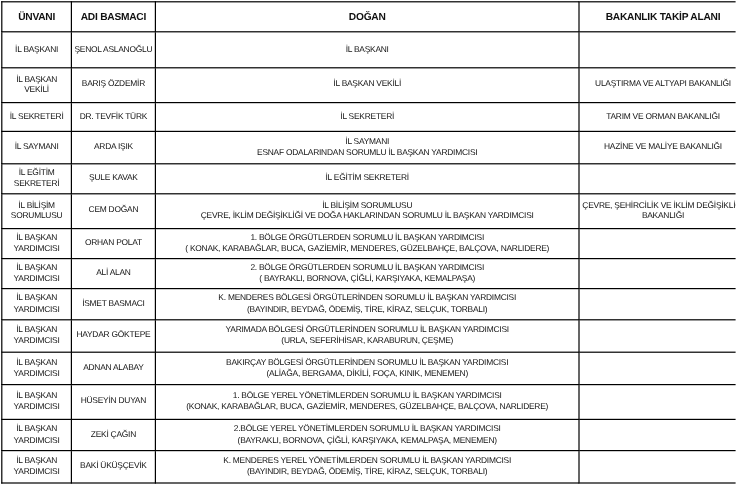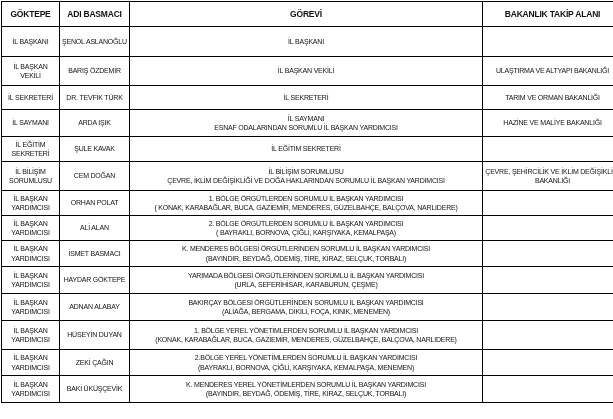--- a/index.html
+++ b/index.html
@@ -44,23 +44,23 @@
   th.col-adi_soyadi{width:65px;}
   th.col-gorevi{width:348px;}
   th.col-bakanlik{width:135px;}
 </style>
 </head>
 <body>
 
 <table class="org">
   <thead>
     <tr>
-      <th class="col-unvani">GÖKTEPE</th>
+      <th class="col-unvani">ÜNVANI</th>
       <th class="col-adi_soyadi">ADI BASMACI</th>
-      <th class="col-gorevi">GÖREVİ</th>
+      <th class="col-gorevi">DOĞAN</th>
       <th class="col-bakanlik">BAKANLIK TAKİP ALANI</th>
     </tr>
   </thead>
   <tbody id="org-body">
       <tr style="height: 30px;">
         <td class="col-unvani">İL BAŞKANI</td>
         <td class="col-adi_soyadi">ŞENOL ASLANOĞLU</td>
         <td class="col-gorevi">
           <div>İL BAŞKANI</div>
         </td>

